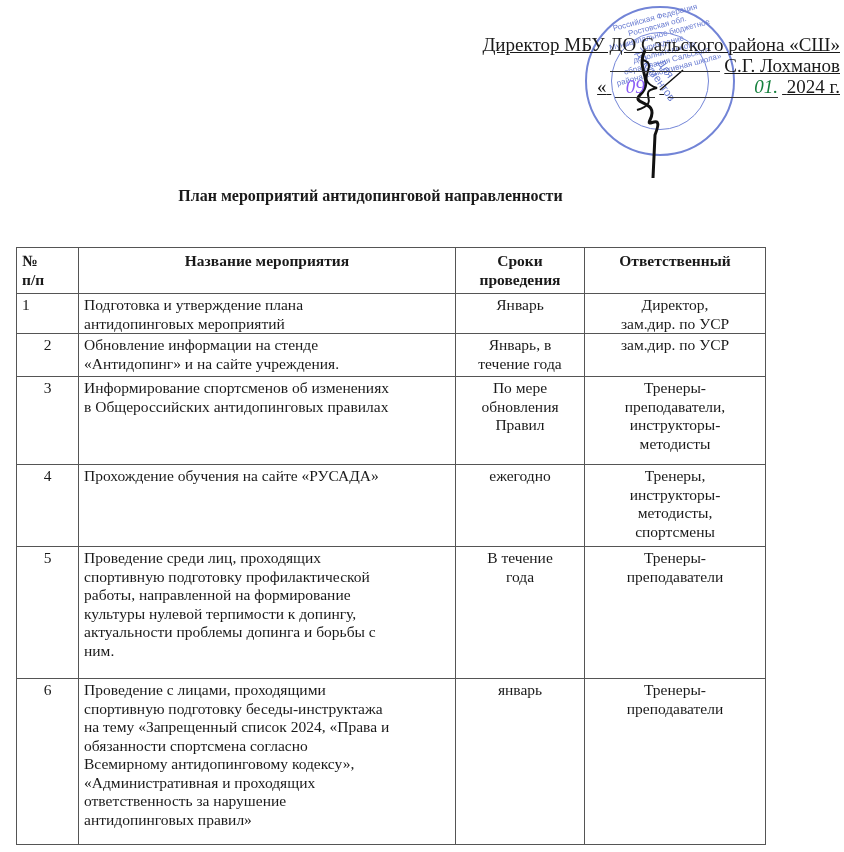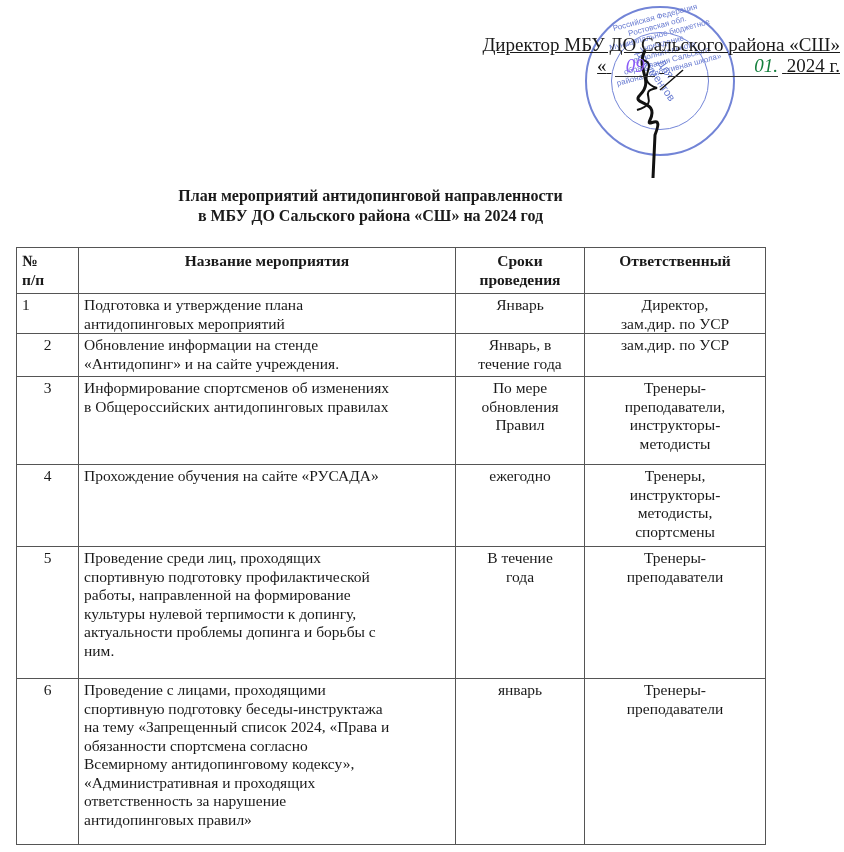--- a/index.html
+++ b/index.html
@@ -48,31 +48,33 @@
 </div>
 
 <svg class="signature" viewBox="0 0 60 140">
   <path d="M20 10 C 10 30, 30 40, 15 55 C 5 65, 35 60, 25 80 C 20 90, 40 70, 30 95 L 28 138" fill="none" stroke="#111" stroke-width="3"></path>
   <path d="M18 20 C 35 25, 8 40, 32 48 C 10 52, 38 62, 12 70" fill="none" stroke="#111" stroke-width="2"></path>
   <path d="M35 50 L 58 30" fill="none" stroke="#111" stroke-width="1.5"></path>
 </svg>
 
 <div class="approval">
   <div class="line">Директор МБУ ДО Сальского района «СШ»</div>
+  <div class="line">
+    <span class="blank"></span><span>С.Г. Лохманов</span>
+  </div>
   <div class="line date-line">
     <span>«</span>
     <span class="blank short" style="color:#8b5cf6;font-style:italic;text-align:center;">09</span>
     <span class="blank" style="color:#15803d;font-style:italic;text-align:right;">01.</span>
     <span>2024 г.</span>
   </div>
 </div>
 
 <div class="title">
   <div>План мероприятий антидопинговой направленности</div>
-  <div>в МБУ ДО Сальского района «СШ»  на 2024 год</div>
 </div>
 
 <table class="plan">
   <colgroup>
       <col class="c1">
       <col class="c2">
       <col class="c3">
       <col class="c4">
     </colgroup>
   <thead>

